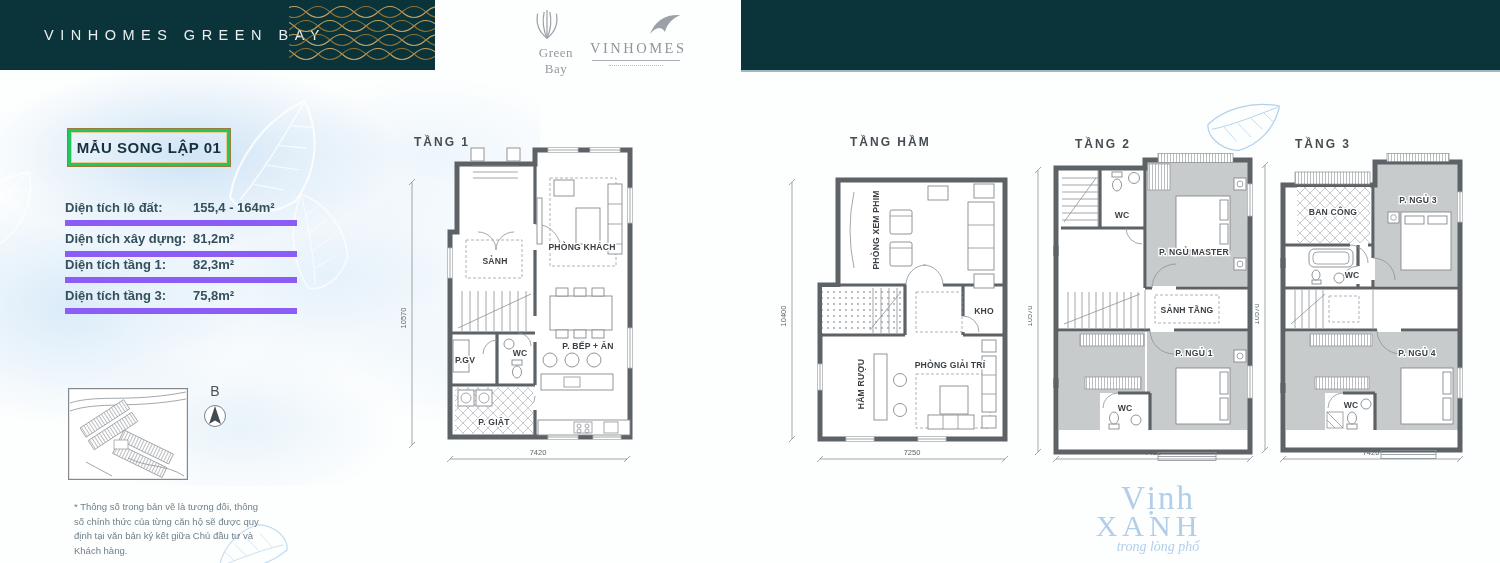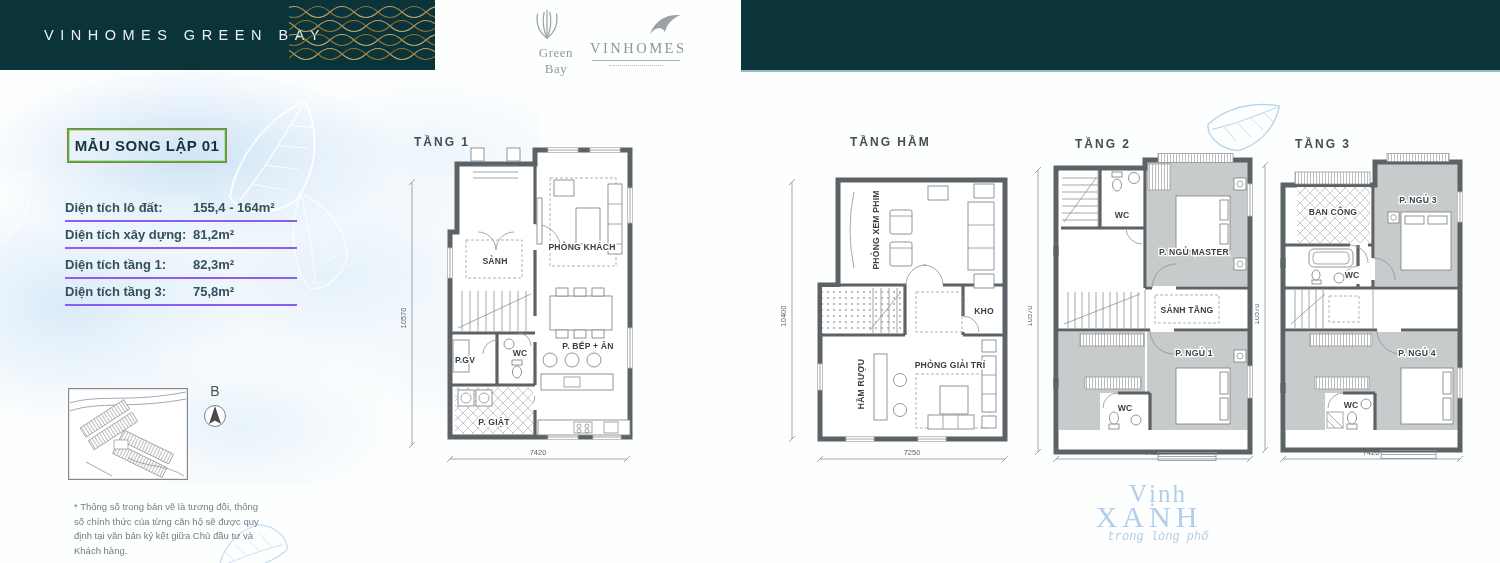--- a/index.html
+++ b/index.html
@@ -20,25 +20,25 @@
   .watercolor{position:absolute;left:0;top:66px;width:540px;height:420px;pointer-events:none;
     background:
      radial-gradient(ellipse 300px 130px at 190px 90px, rgba(164,203,238,.55), transparent 70%),
      radial-gradient(ellipse 260px 170px at 70px 240px, rgba(183,216,243,.5), transparent 70%),
      radial-gradient(ellipse 300px 150px at 330px 210px, rgba(201,226,246,.45), transparent 72%),
      radial-gradient(ellipse 230px 110px at 430px 90px, rgba(213,233,248,.4), transparent 72%),
      radial-gradient(ellipse 220px 110px at 240px 360px, rgba(199,225,245,.38), transparent 72%),
      radial-gradient(ellipse 160px 80px at 460px 300px, rgba(214,234,248,.3), transparent 75%);}
   .leaf{position:absolute;pointer-events:none;}
   
-  .model-box{position:absolute;left:68px;top:129px;width:156px;height:31px;border:1px solid #22c55e;
+  .model-box{position:absolute;left:68px;top:129px;width:156px;height:31px;border:3px solid #22c55e;
     box-shadow:inset 0 0 0 1px #e3cd92, 0 0 0 1px #9a7c3a;display:flex;align-items:center;justify-content:center;
     color:#16323e;font-size:15px;font-weight:bold;letter-spacing:.5px;background:rgba(255,255,255,.1);}
   .specs{position:absolute;left:65px;width:232px;color:#35505c;font-size:13px;font-weight:bold;}
-  .specs .row{display:flex;padding:3px 0 5px;border-bottom:2px solid #8b5cf6;margin-bottom:2px;}
+  .specs .row{display:flex;padding:3px 0 5px;border-bottom:6px solid #8b5cf6;margin-bottom:2px;}
   .specs .lb{flex:0 0 128px;}
   .specs .vl{flex:1;}
   .total{position:absolute;left:65px;top:346px;width:232px;display:flex;color:#2e4a56;font-size:13.5px;font-weight:bold;}
   .total .lb{flex:0 0 128px;}
   .sitemap{position:absolute;left:68px;top:388px;}
   .compass{position:absolute;left:200px;top:383px;}
   .disclaimer{position:absolute;left:65px;top:491px;width:190px;font-size:9.5px;line-height:1.55;color:#70808a;margin:9px;}
   
   .plan{position:absolute;}
   svg text{font-family:"Liberation Sans",sans-serif;}
@@ -50,23 +50,23 @@
   .ln{stroke:#8d9195;stroke-width:.8;fill:none;}
   .lnf{stroke:#85898d;stroke-width:.9;fill:#ffffff;}
   .dsh{stroke:#9ba0a4;stroke-width:.8;fill:none;stroke-dasharray:3 2;}
   .dim{stroke:#7d8184;stroke-width:.7;fill:none;}
   .gray{fill:#c8cbcc;}
   .planbg{fill:#ffffff;}
   .win{fill:#ffffff;stroke:#b8bcbf;stroke-width:.8;}
   
   .wmark{position:absolute;left:1083px;top:480px;width:150px;text-align:center;color:#b3cee8;
          font-family:"Liberation Serif",serif;pointer-events:none;}
-  .wmark .l1{font-size:25px;letter-spacing:2px;}
+  .wmark .l1{font-size:33px;letter-spacing:2px;}
   .wmark .l2{font-size:30px;letter-spacing:5px;margin-top:-8px;margin-left:-18px;}
-  .wmark .l3{font-size:12px;font-style:italic;margin-top:-4px;font-family:Liberation Mono, monospace;}
+  .wmark .l3{font-size:14px;font-style:italic;margin-top:-4px;}
 </style>
 </head>
 <body>
 
 <div class="canvas">
 
   <svg width="0" height="0" style="position:absolute">
     <defs>
       <pattern id="hatchX" width="10" height="10" patternUnits="userSpaceOnUse">
         <rect width="10" height="10" fill="#ffffff"></rect>

